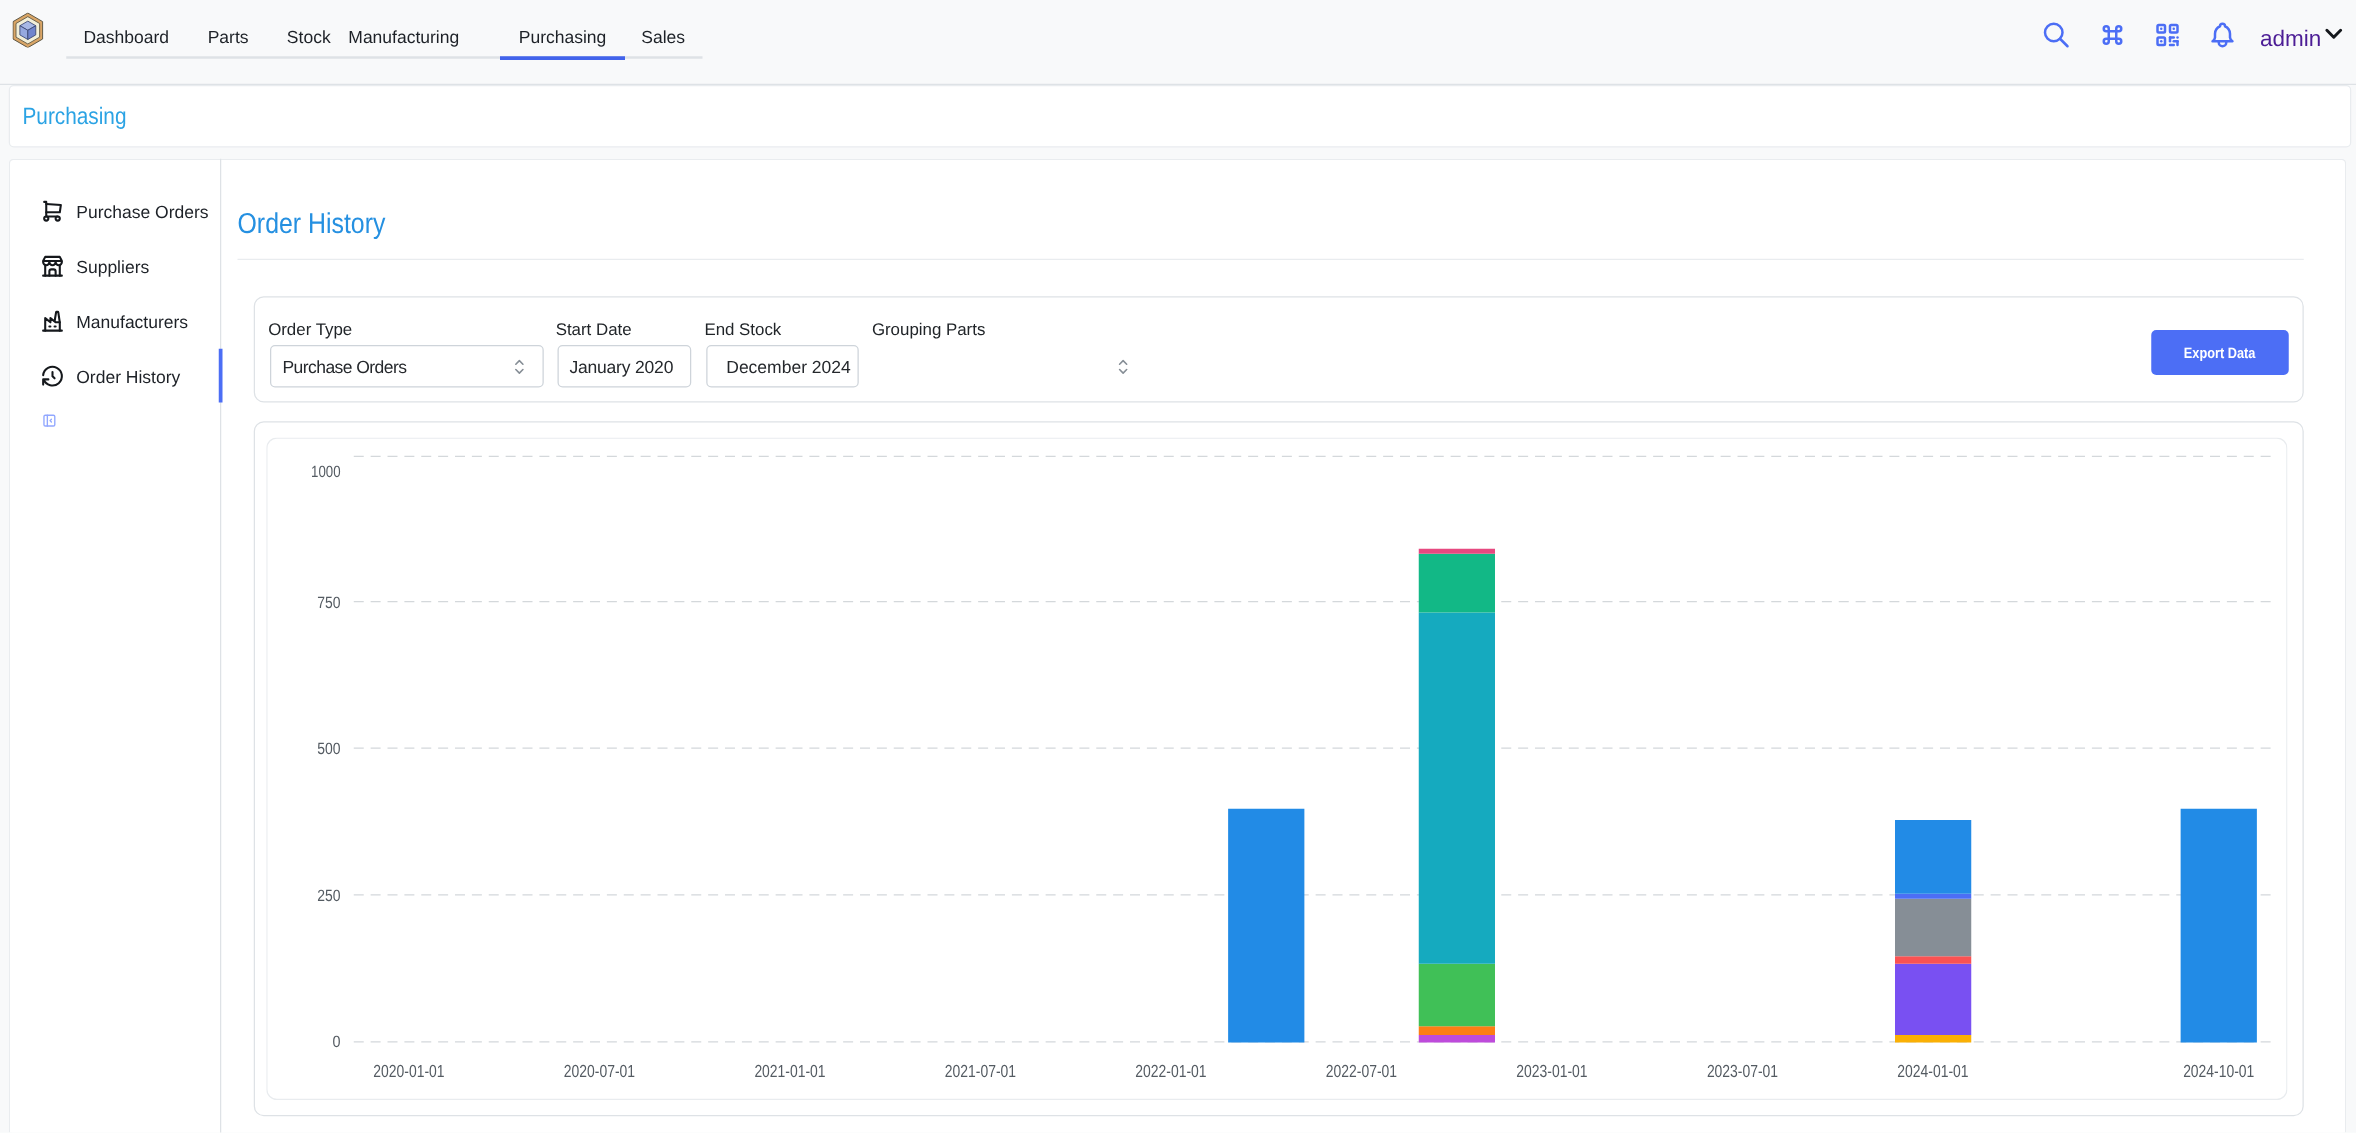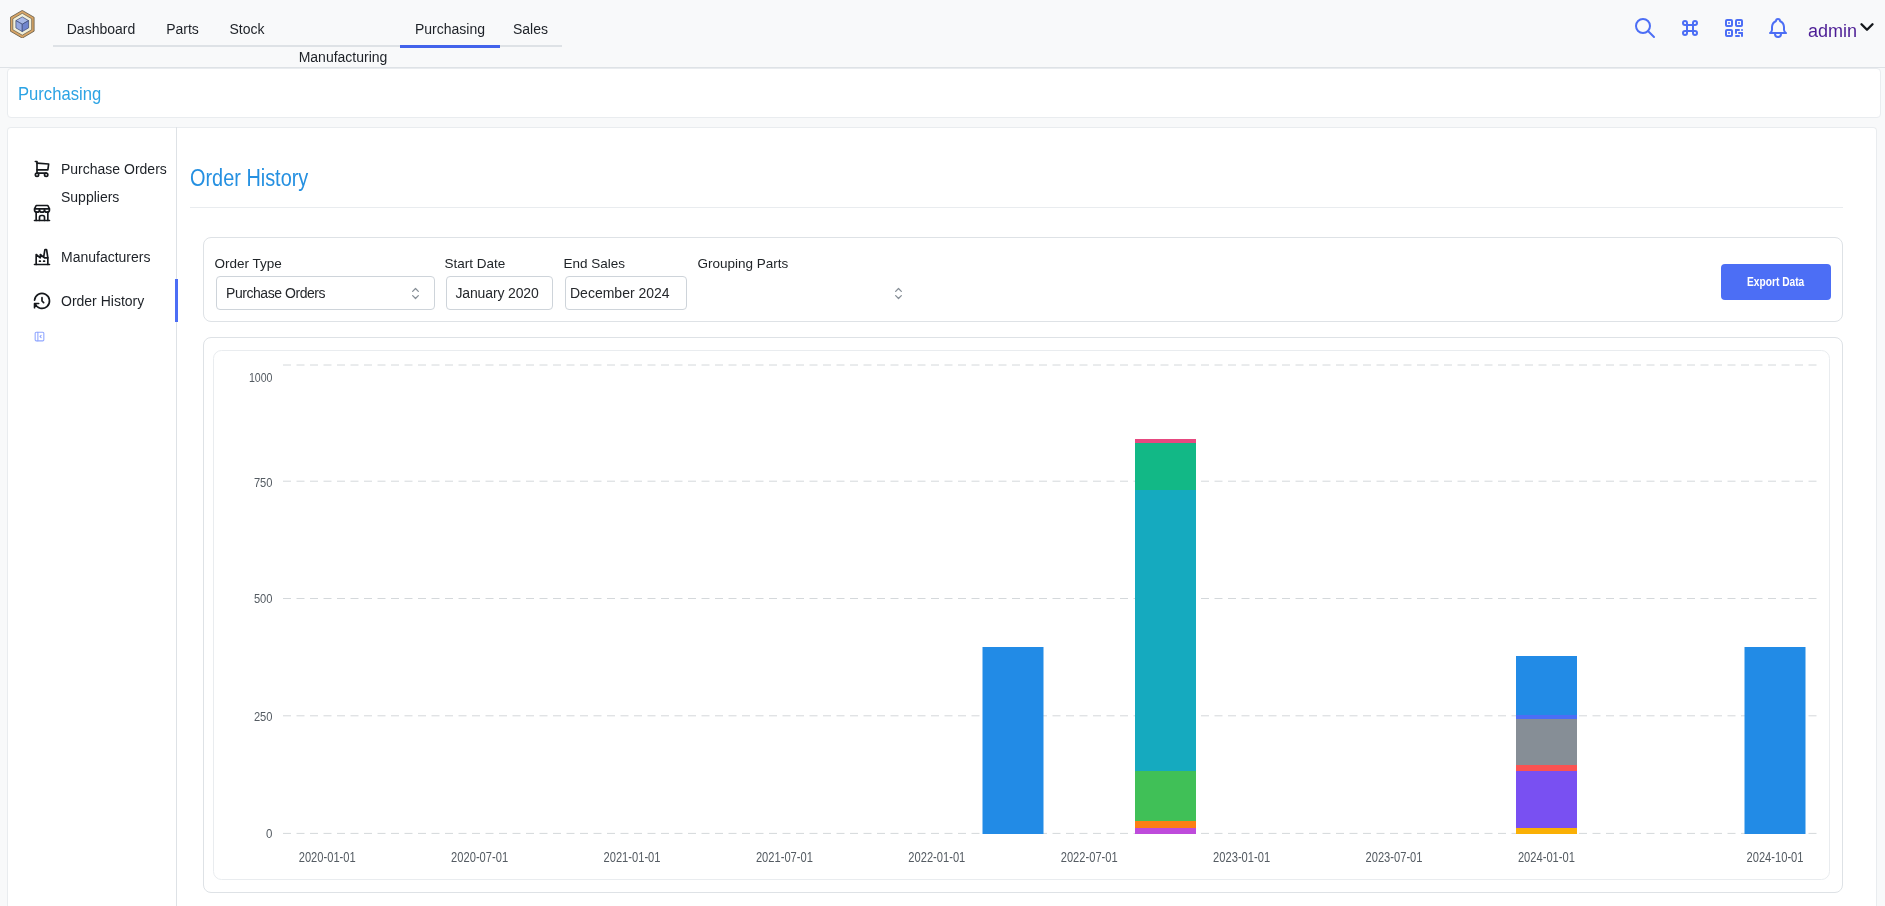--- a/index.html
+++ b/index.html
@@ -34,21 +34,21 @@
     <polygon points="12.25,3.3 21.7,8.8 21.7,19.7 12.25,25.2 2.8,19.7 2.8,8.8" fill="#f2efd8" stroke="#5e5744" stroke-width="0.7"></polygon>
     <polygon points="12.25,6.9 18.6,10.6 12.25,14.25 5.9,10.6" fill="#a7b8e6" stroke="#3a4874" stroke-width="0.7"></polygon>
     <polygon points="5.9,10.6 12.25,14.25 12.25,21.6 5.9,17.9" fill="#96a9e0" stroke="#3a4874" stroke-width="0.7"></polygon>
     <polygon points="12.25,14.25 18.6,10.6 18.6,17.9 12.25,21.6" fill="#7085cd" stroke="#3a4874" stroke-width="0.7"></polygon>
   </svg>
   <div class="tabline"></div>
   <div class="tabactive"></div>
   <div class="tab" style="left:101px;">Dashboard</div>
   <div class="tab" style="left:182.5px;">Parts</div>
   <div class="tab" style="left:247px;">Stock</div>
-  <div class="tab" style="left:343px;margin-top:28px;">Manufacturing</div>
+  <div class="tab" style="left:323px;">Manufacturing</div>
   <div class="tab" style="left:450px;">Purchasing</div>
   <div class="tab" style="left:530.5px;">Sales</div>
   <svg class="icobtn" style="left:1633px;" viewBox="0 0 24 24" fill="none" stroke="#4c6ef5" stroke-width="2" stroke-linecap="round" stroke-linejoin="round">
       <path d="M10 10m-7 0a7 7 0 1 0 14 0a7 7 0 1 0 -14 0"></path>
       <path d="M21 21l-6 -6"></path>
     </svg>
   <svg class="icobtn" style="left:1677.5px;" viewBox="0 0 24 24" fill="none" stroke="#4c6ef5" stroke-width="2" stroke-linecap="round" stroke-linejoin="round">
       <path d="M7 9a2 2 0 1 1 2 -2v10a2 2 0 1 1 -2 -2h10a2 2 0 1 1 -2 2v-10a2 2 0 1 1 2 2h-10"></path>
     </svg>
   <svg class="icobtn" style="left:1721.5px;" viewBox="0 0 24 24" fill="none" stroke="#4c6ef5" stroke-width="2" stroke-linecap="round" stroke-linejoin="round">
@@ -101,40 +101,40 @@
     <path d="M5 21v-12l5 4v-4l5 4h4"></path>
     <path d="M19 21v-8l-1.436 -9.574a.5 .5 0 0 0 -.495 -.426h-1.145a.5 .5 0 0 0 -.494 .418l-1.43 8.582"></path>
     <path d="M9 17h1"></path>
     <path d="M14 17h1"></path>
   </svg>
 <svg class="abs" style="left:32px; top:291px;" width="20" height="20" viewBox="0 0 24 24" fill="none" stroke="#15181c" stroke-width="2" stroke-linecap="round" stroke-linejoin="round">
     <path d="M12 8l0 4l2 2"></path>
     <path d="M3.05 11a9 9 0 1 1 .5 4m-.5 5v-5h5"></path>
   </svg>
 <div class="side-label" style="top:161px;">Purchase Orders</div>
-<div class="side-label" style="top:189px;">Suppliers</div>
+<div class="side-label" style="top:205px;">Suppliers</div>
 <div class="side-label" style="top:249px;">Manufacturers</div>
 <div class="side-label" style="top:293px;">Order History</div>
 <svg class="abs" style="left:33px; top:330px;" width="13" height="13" viewBox="0 0 24 24" fill="none" stroke="#91a7ff" stroke-width="2" stroke-linecap="round" stroke-linejoin="round">
     <path d="M4 4m0 2a2 2 0 0 1 2 -2h12a2 2 0 0 1 2 2v12a2 2 0 0 1 -2 2h-12a2 2 0 0 1 -2 -2z"></path>
     <path d="M9 4v16"></path>
     <path d="M15 10l-2 2l2 2"></path>
   </svg>
 
 <div class="oh-title">Order History</div>
 <div class="oh-divider"></div>
 
 <div class="filtercard">
   <div class="flabel" style="left:10.5px;">Order Type</div>
   <div class="flabel" style="left:240.5px;">Start Date</div>
-  <div class="flabel" style="left:359.5px;">End Sales</div>
+  <div class="flabel" style="left:359.5px;">End Stock</div>
   <div class="flabel" style="left:493.5px;">Grouping Parts</div>
   <div class="finput" style="left:11.5px; width:219px; padding-left:9.5px; letter-spacing:-0.45px;">Purchase Orders</div>
   <div class="finput" style="left:242px; width:107px; padding-left:8.5px; letter-spacing:-0.15px;">January 2020</div>
-  <div class="finput" style="left:361px; width:122px; padding-left:4px;">December 2024</div>
+  <div class="finput" style="left:361px; width:122px; padding-left:15px;">December 2024</div>
   <div class="exportbtn"><span style="display:inline-block; transform:scaleX(0.85);">Export Data</span></div>
   <svg class="abs" style="left:203px; top:47px;" width="17" height="17" viewBox="0 0 24 24" fill="none" stroke="#868e96" stroke-width="1.8" stroke-linecap="round" stroke-linejoin="round">
       <path d="M8 9l4 -4l4 4"></path>
       <path d="M16 15l-4 4l-4 -4"></path>
     </svg>
   <svg class="abs" style="left:685.5px; top:47px;" width="17" height="17" viewBox="0 0 24 24" fill="none" stroke="#868e96" stroke-width="1.8" stroke-linecap="round" stroke-linejoin="round">
       <path d="M8 9l4 -4l4 4"></path>
       <path d="M16 15l-4 4l-4 -4"></path>
     </svg>
 </div>

